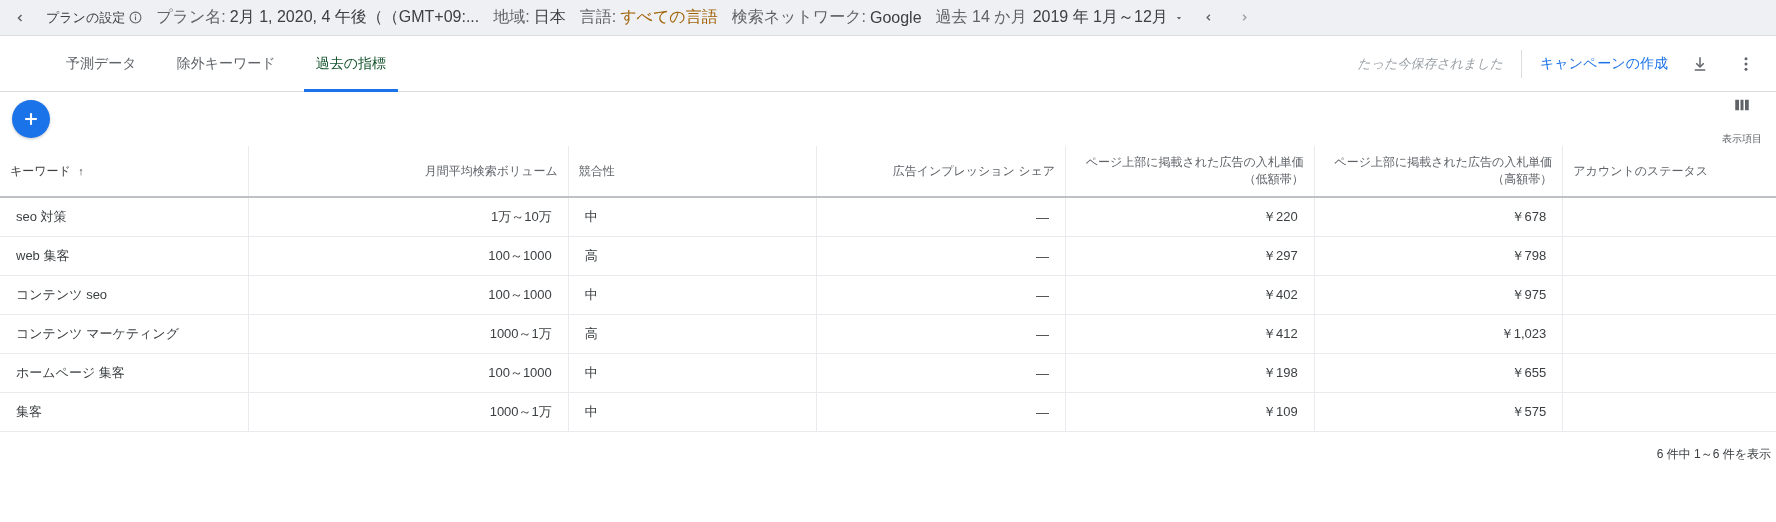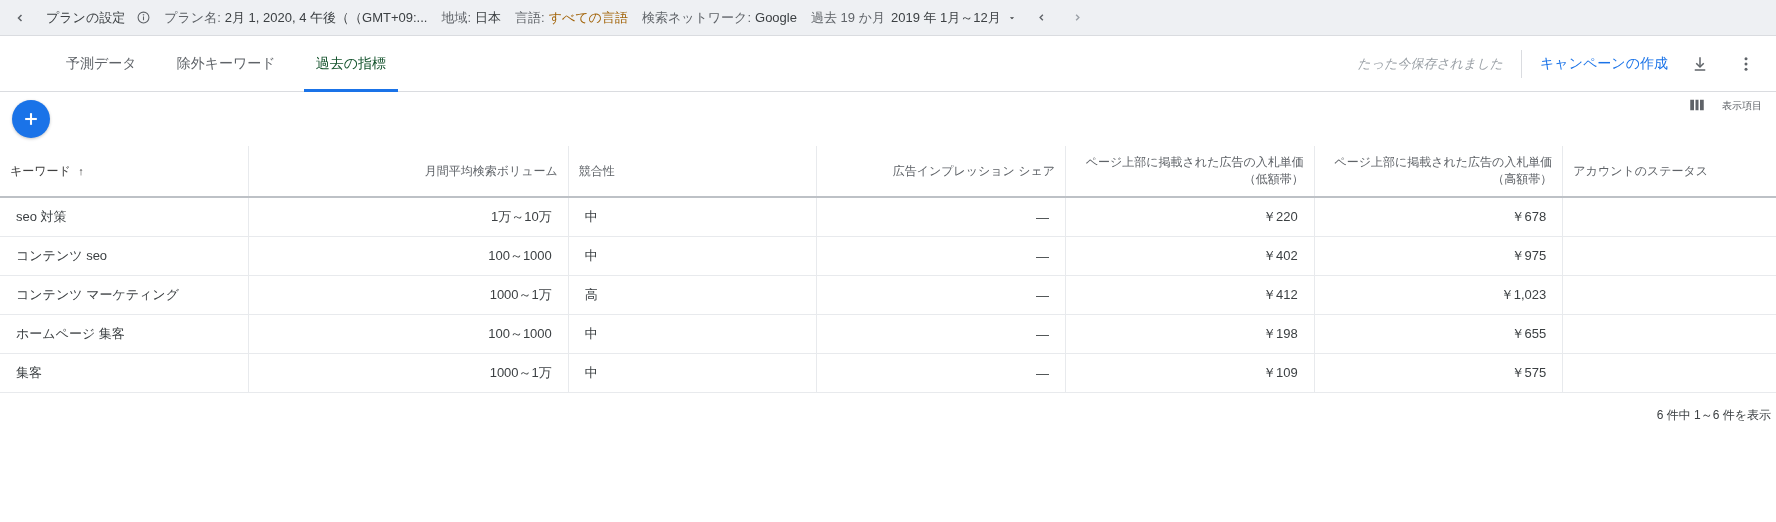--- a/index.html
+++ b/index.html
@@ -1,41 +1,41 @@
 <!DOCTYPE html>
 <html><head>
 <meta charset="utf-8">
 <style>
   * { box-sizing: border-box; }
   html, body { margin: 0; padding: 0; font-family: Arial, "Hiragino Kaku Gothic ProN", Meiryo, sans-serif; font-size: 13px; color: #3c4043; background: #fff; }
   .topbar { display: flex; align-items: center; height: 36px; background: #eef0f3; border-bottom: 1px solid #dadce0; padding: 0 8px; gap: 14px; }
   .back-btn { width: 24px; height: 24px; display: flex; align-items: center; justify-content: center; color: #5f6368; cursor: pointer; }
-  .plan-label { display: flex; align-items: center; gap: 12px; color: #3c4043; font-size: 13px; }
+  .plan-label { display: flex; align-items: center; gap: 4px; color: #3c4043; font-size: 13px; }
   .info-icon { color: #5f6368; display: inline-flex; }
-  .topbar-item { display: flex; align-items: center; gap: 4px; font-size: 13px; color: #3c4043; justify-content: flex-end; }
+  .topbar-item { display: flex; align-items: center; gap: 4px; font-size: 16px; color: #3c4043; justify-content: flex-end; }
   .topbar-item .lbl { color: #5f6368; }
   .muted { color: #a16207; }
   .date-range { display: flex; align-items: center; gap: 6px; }
   .page-arrow { width: 22px; height: 22px; display: flex; align-items: center; justify-content: center; color: #9aa0a6; cursor: pointer; }
   .page-arrow.enabled { color: #5f6368; }
 
   .subhead { position: relative; display: flex; align-items: center; height: 56px; border-bottom: 1px solid #dadce0; padding: 0 16px; }
   .tabs { display: flex; gap: 40px; margin-left: 50px; }
   .tab { height: 56px; display: flex; align-items: center; color: #5f6368; font-size: 14px; cursor: pointer; position: relative; }
   .tab.active { color: #14532d; }
   .tab.active::after { content: ""; position: absolute; left: -12px; right: -12px; bottom: 0; height: 3px; background: #1a73e8; }
   .subhead-right { margin-left: auto; display: flex; align-items: center; gap: 18px; }
   .saved-note { color: #9aa0a6; font-style: italic; font-size: 13px; }
   .divider { width: 1px; height: 28px; background: #dadce0; }
   .create-campaign { color: #1a73e8; font-size: 14px; cursor: pointer; }
   .icon-btn { width: 28px; height: 28px; display: flex; align-items: center; justify-content: center; color: #5f6368; cursor: pointer; }
 
   .content { position: relative; padding-top: 12px; }
   .fab { position: absolute; left: 12px; top: 8px; width: 38px; height: 38px; border-radius: 50%; background: #1a73e8; color: #fff; display: flex; align-items: center; justify-content: center; box-shadow: 0 1px 3px rgba(60,64,67,.3); cursor: pointer; }
-  .cols-btn { position: absolute; right: 14px; top: 4px; display: flex; flex-direction: row; align-items: center; color: #5f6368; cursor: pointer; font-size: 10px; gap: 16px; }
+  .cols-btn { position: absolute; right: 14px; top: 4px; display: flex; flex-direction: column; align-items: center; color: #5f6368; cursor: pointer; font-size: 10px; gap: 16px; }
   .cols-btn .lbl { margin-top: 2px; }
 
   table.grid { width: 100%; border-collapse: collapse; margin-top: 42px; table-layout: fixed; }
   table.grid thead th { text-align: left; font-weight: normal; color: #5f6368; font-size: 12px; padding: 8px 10px; border-bottom: 2px solid #bdc1c6; border-right: 1px solid #e8eaed; height: 48px; vertical-align: middle; }
   table.grid thead th.num, table.grid tbody td.num { text-align: right; }
   table.grid thead th.kw { color: #404040; }
   table.grid tbody td { padding: 10px 16px; border-top: 1px solid #e8eaed; border-right: 1px solid #e8eaed; font-size: 13px; color: #3c4043; height: 36px; vertical-align: middle; }
   table.grid thead th:last-child, table.grid tbody td:last-child { border-right: none; }
   .sort-arrow { margin-left: 4px; font-size: 11px; }
 
@@ -72,21 +72,21 @@
   </div>
   <div class="topbar-item">
     <span class="lbl">言語:</span>
     <span class="muted">すべての言語</span>
   </div>
   <div class="topbar-item">
     <span class="lbl">検索ネットワーク:</span>
     <span>Google</span>
   </div>
   <div class="topbar-item date-range">
-    <span class="lbl">過去 19 か月</span>
+    <span class="lbl">過去 14 か月</span>
     <span>2019 年 1月～12月</span>
     <span>
       <svg width="10" height="10" viewBox="0 0 24 24" fill="currentColor">
           <path d="M7 10l5 5 5-5z"></path>
         </svg>
     </span>
   </div>
   <div class="page-arrow enabled">
     <svg width="11" height="11" viewBox="0 0 24 24" fill="none" stroke="currentColor" stroke-width="3">
         <polyline points="15 18 9 12 15 6"></polyline>
@@ -170,20 +170,29 @@
         <tr>
           <td>seo 対策</td>
           <td class="num">1万～10万</td>
           <td>中</td>
           <td class="num">—</td>
           <td class="num">￥220</td>
           <td class="num">￥678</td>
           <td></td>
         </tr>
         <tr>
+          <td>web 集客</td>
+          <td class="num">100～1000</td>
+          <td>高</td>
+          <td class="num">—</td>
+          <td class="num">￥297</td>
+          <td class="num">￥798</td>
+          <td></td>
+        </tr>
+        <tr>
           <td>コンテンツ seo</td>
           <td class="num">100～1000</td>
           <td>中</td>
           <td class="num">—</td>
           <td class="num">￥402</td>
           <td class="num">￥975</td>
           <td></td>
         </tr>
         <tr>
           <td>コンテンツ マーケティング</td>

